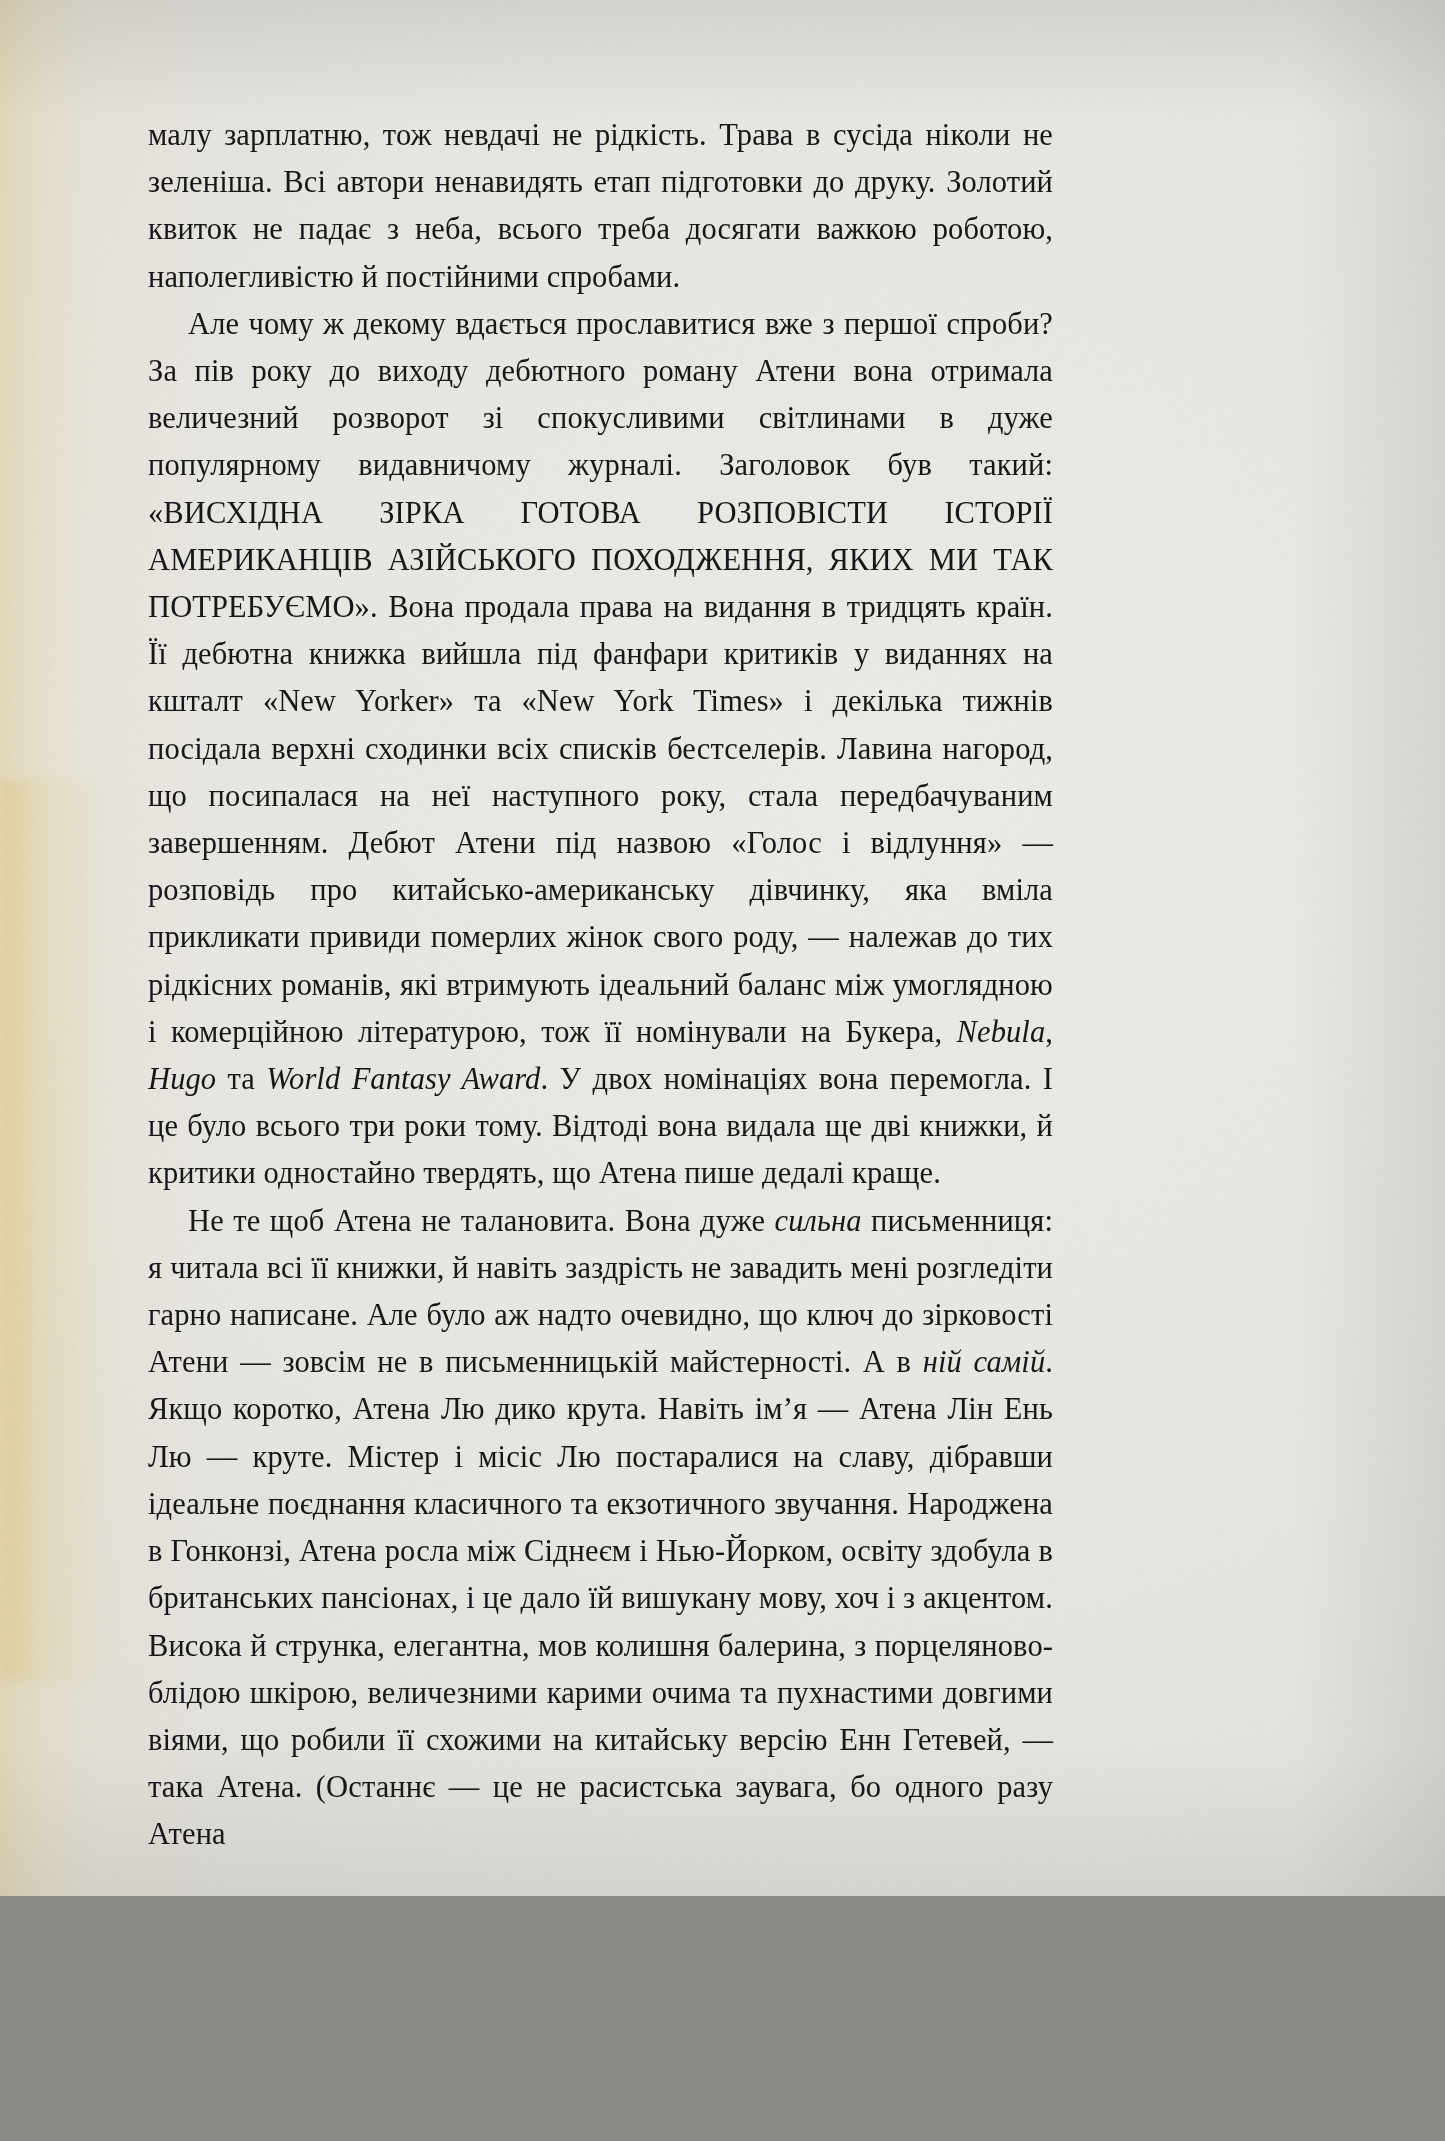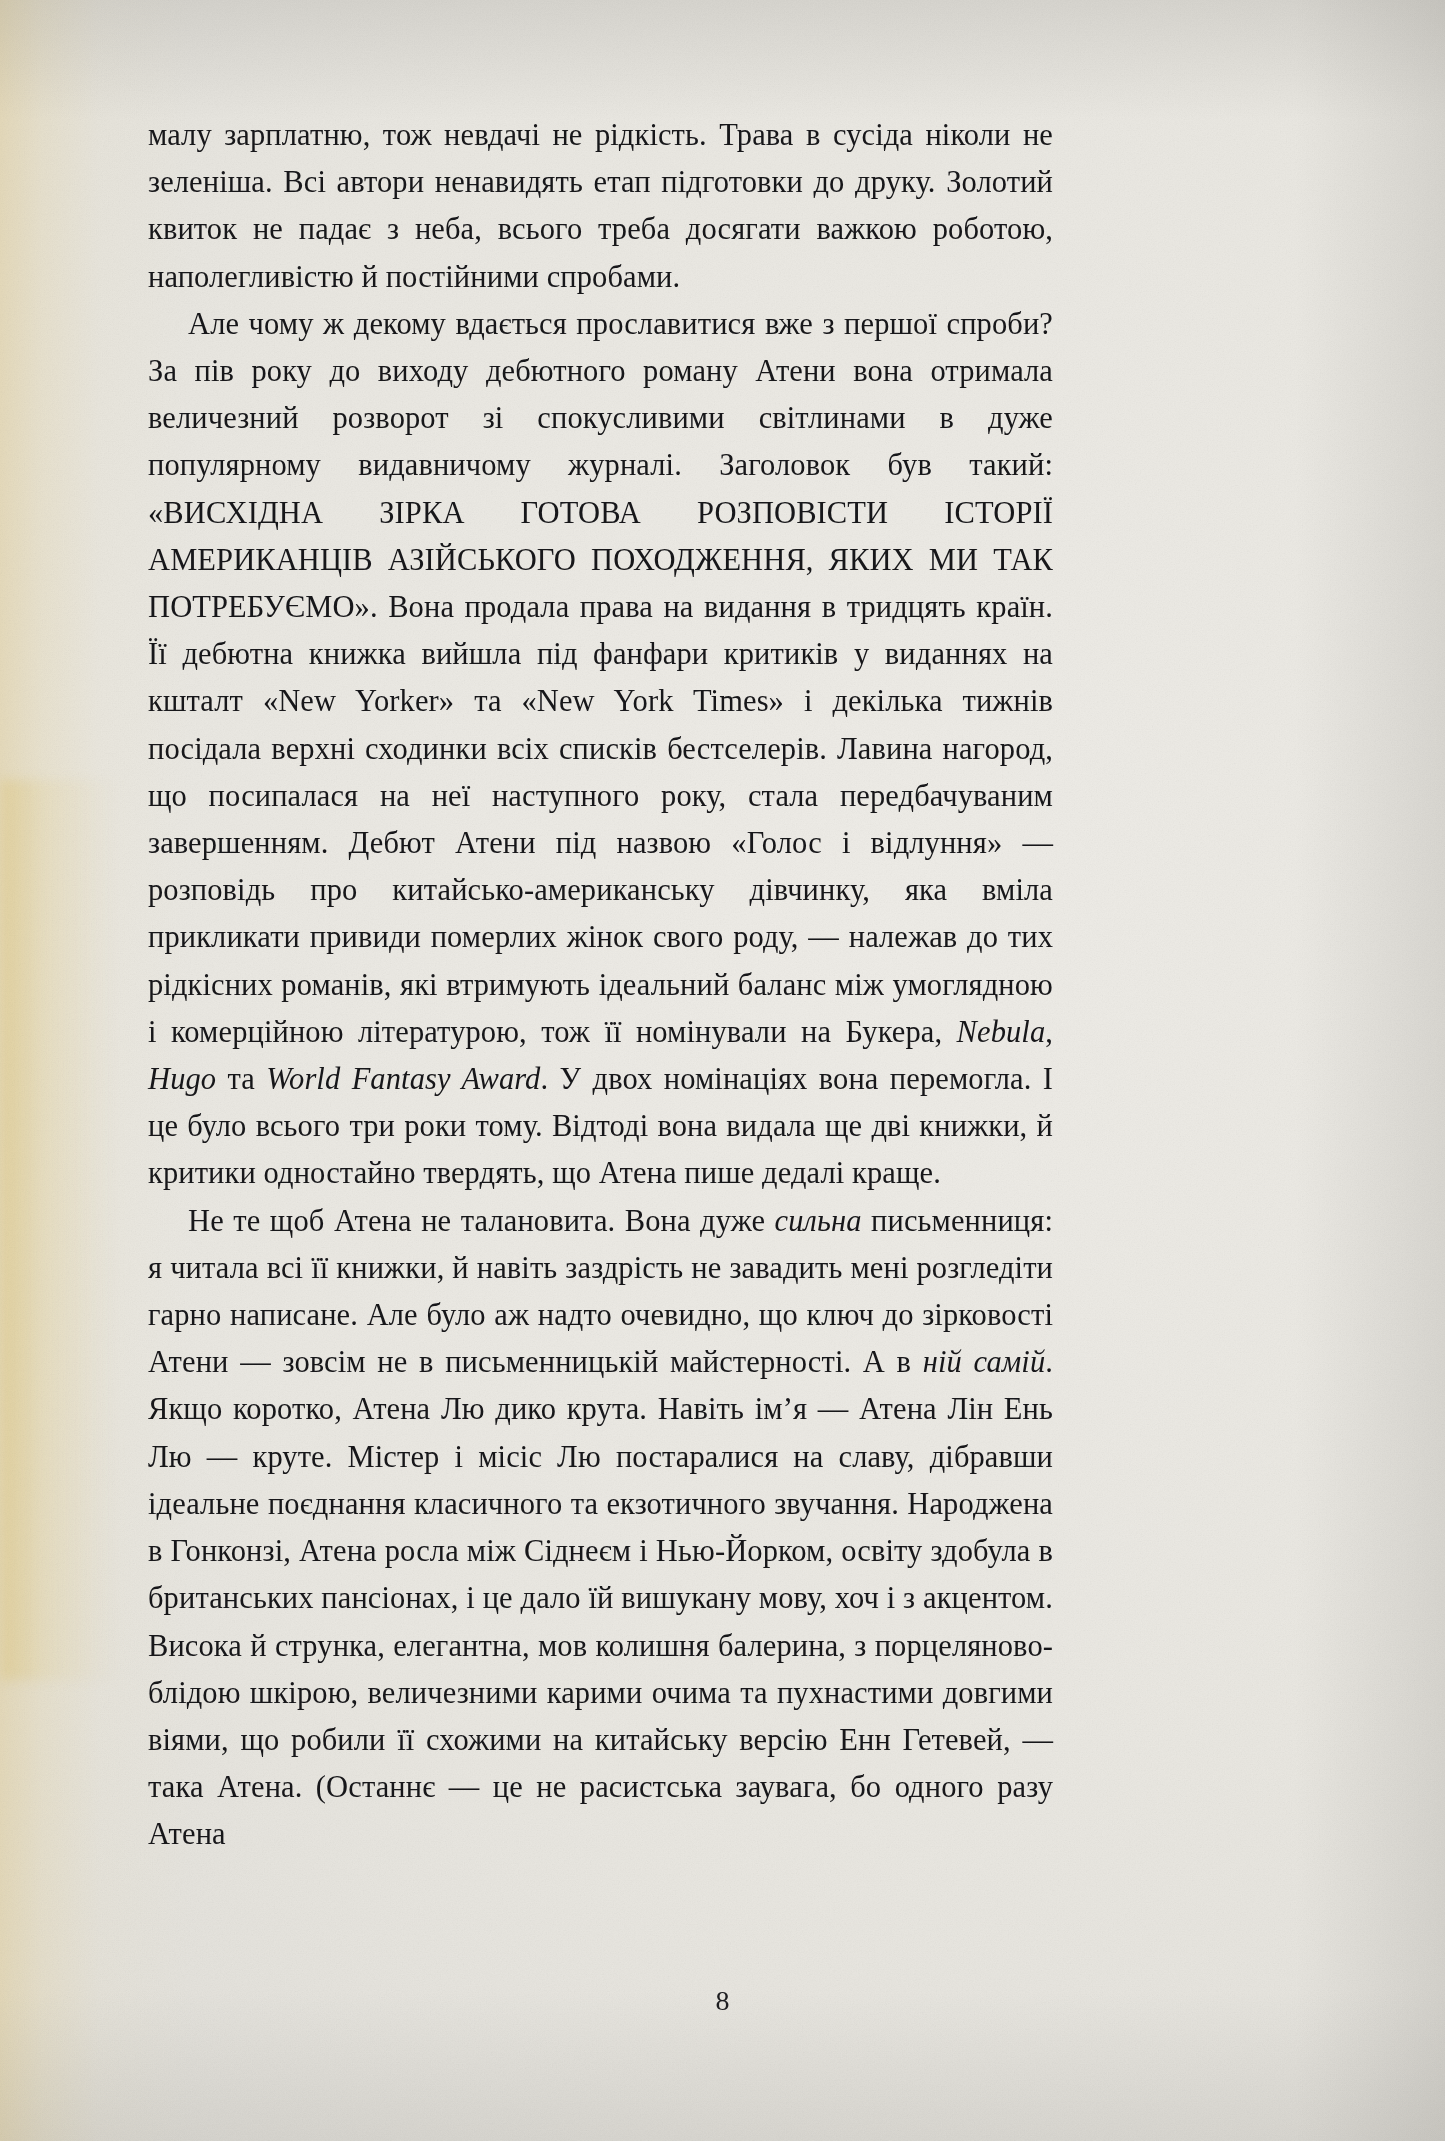--- a/index.html
+++ b/index.html
@@ -4,21 +4,21 @@
 <title>Book page</title>
 <style>
   html, body {
     margin: 0;
     padding: 0;
     background: #8a8a86;
   }
   .page {
     position: relative;
     width: 1445px;
-    height: 2141px;
+    height: 1896px;
     overflow: hidden;
     background: #e9e7e2;
     font-family: "Liberation Serif", "DejaVu Serif", serif;
   }
   
   .paper-base {
     position: absolute;
     inset: 0;
     background:
       radial-gradient(120% 90% at 62% 42%, #eeece7 0%, #e9e7e1 48%, #e2e0da 78%, #dcdad4 100%);

